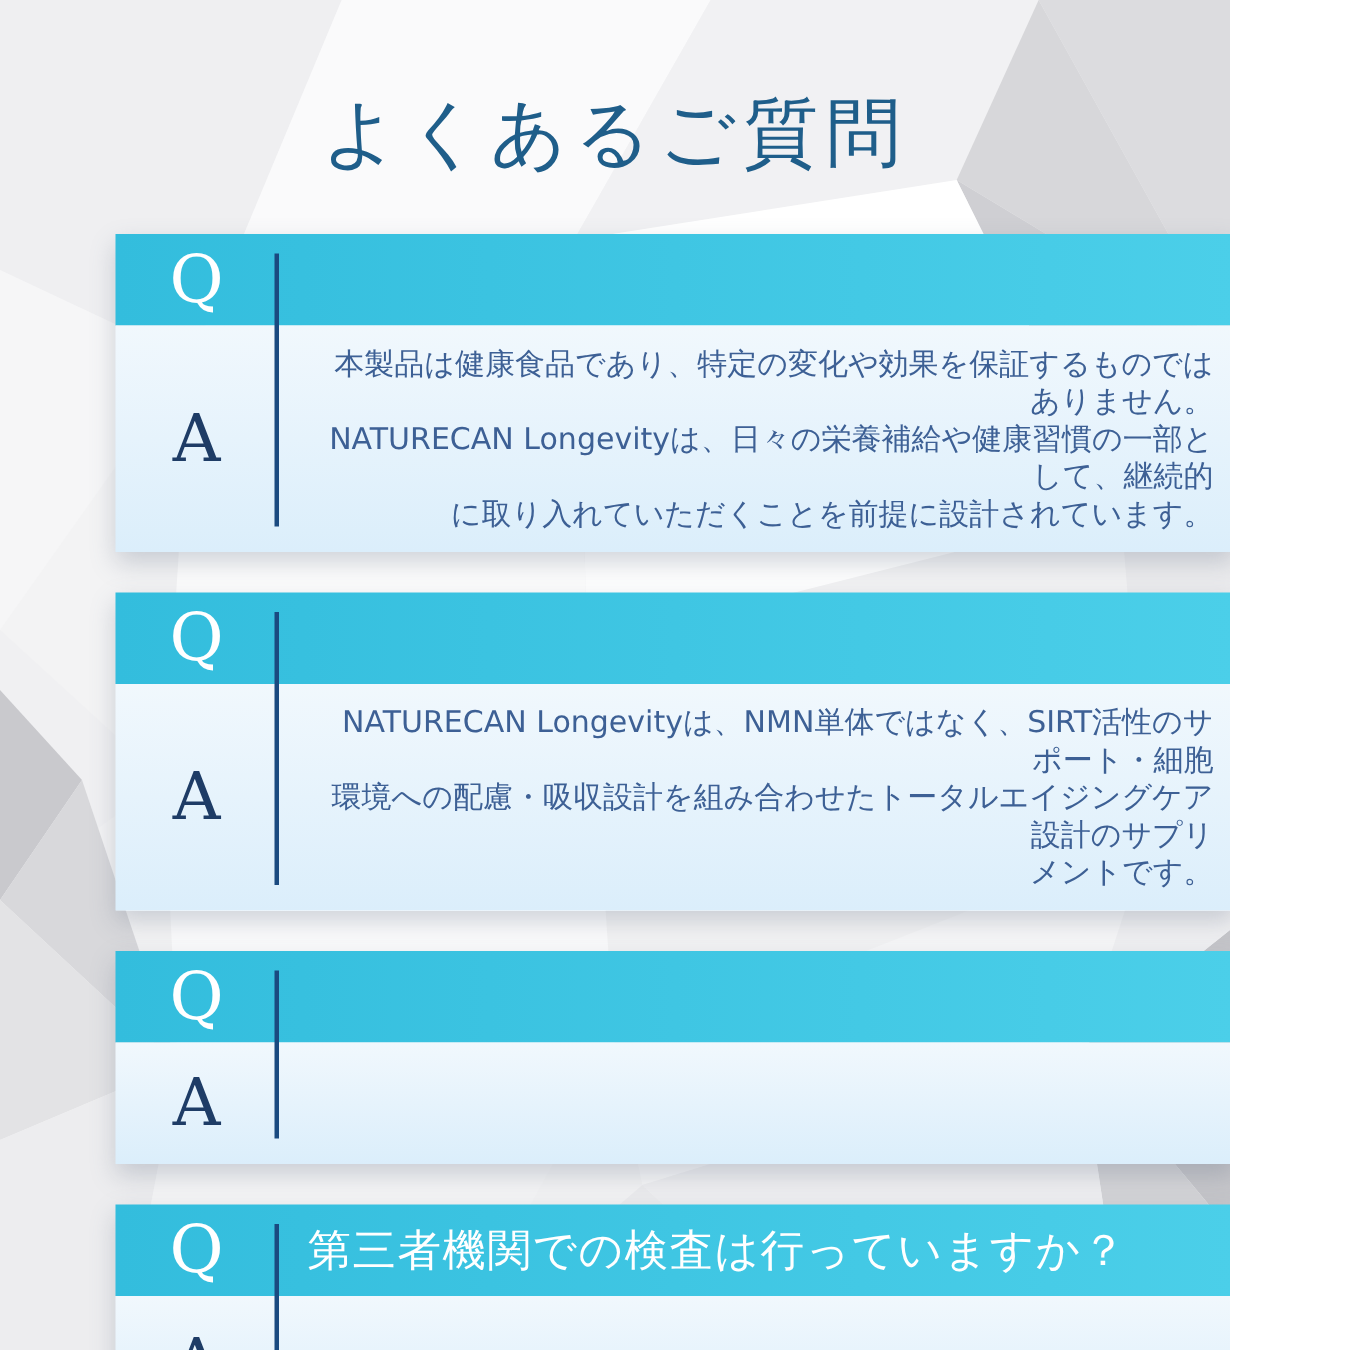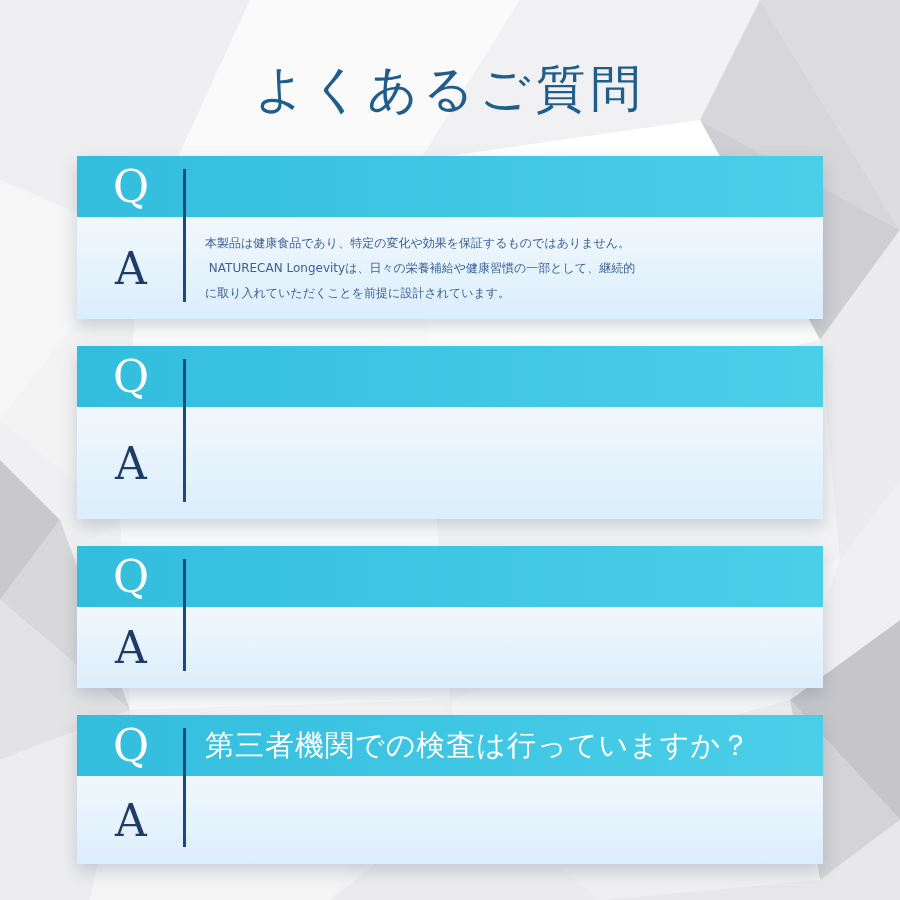--- a/index.html
+++ b/index.html
@@ -1,20 +1,20 @@
 <!DOCTYPE html>
 <html style="--page-bg: #f2f2f4; --q-bar-start: #33bddd; --q-bar-end: #4bcfe9; --answer-bg-top: #f1f8fd; --answer-bg-bottom: #dbeefb; --divider: #1a4a80; --title-text: #1f5e8a; --q-letter: #ffffff; --q-text: #ffffff; --a-letter: #1e3c66; --answer-text: #3d6095;"><head>
 <meta charset="utf-8">
 <style>
   * { margin:0; padding:0; box-sizing:border-box; }
   html,body { width:900px; height:900px; }
   body { font-family:"DejaVu Sans", sans-serif; }
 
   .page {
-    position:relative; width:900px; height:900px;
+    position:relative; width:820px; height:900px;
     background: var(--page-bg, #f2f2f4);
     overflow:hidden;
   }
   .bg-svg { position:absolute; inset:0; width:100%; height:100%; }
 
   .content { position:absolute; inset:0; }
 
   .title {
     margin-top:56px;
     text-align:center;
@@ -50,26 +50,27 @@
     white-space:nowrap;
   }
 
   .a-row {
     display:flex; align-items:center;
     background:linear-gradient(180deg, var(--answer-bg-top,#f1f8fd) 0%, var(--answer-bg-bottom,#dbeefb) 100%);
     padding:13px 6px 13px 0;
   }
   .a-letter { font-size:44px; color:var(--a-letter,#1e3c66); }
   .a-text {
-    font-size:12px;
+    font-size:20px;
     line-height:25px;
     color:var(--answer-text,#3d6095);
     padding-left:20px;
     padding-right:8px;
     white-space:pre-wrap;
+    text-align:right;
   }
   .qa:nth-of-type(1) .a-row { min-height:102px; }
   .qa:nth-of-type(2) .a-row { min-height:112px; }
   .qa:nth-of-type(3) .a-row { min-height:81px; }
   .qa:nth-of-type(4) .a-row { min-height:88px; }
 
   .divider {
     position:absolute;
     left:106px; width:3px;
     top:13px; bottom:17px;
@@ -129,20 +130,23 @@
         </div>
       </section>
 
       <section class="qa">
         <div class="divider"></div>
         <div class="q-row">
           <div class="letter-cell q-letter">Q</div>
         </div>
         <div class="a-row">
           <div class="letter-cell a-letter">A</div>
+          <p class="a-text"> NATURECAN Longevityは、NMN単体ではなく、SIRT活性のサポート・細胞
+環境への配慮・吸収設計を組み合わせたトータルエイジングケア設計のサプリ
+メントです。</p>
         </div>
       </section>
 
       <section class="qa">
         <div class="divider"></div>
         <div class="q-row">
           <div class="letter-cell q-letter">Q</div>
         </div>
         <div class="a-row">
           <div class="letter-cell a-letter">A</div>

